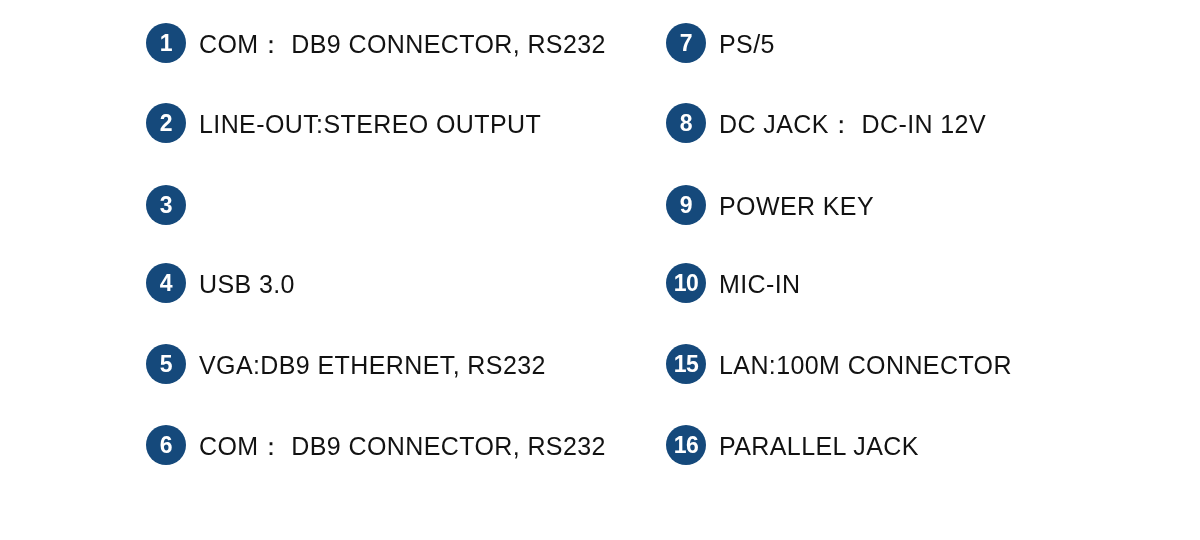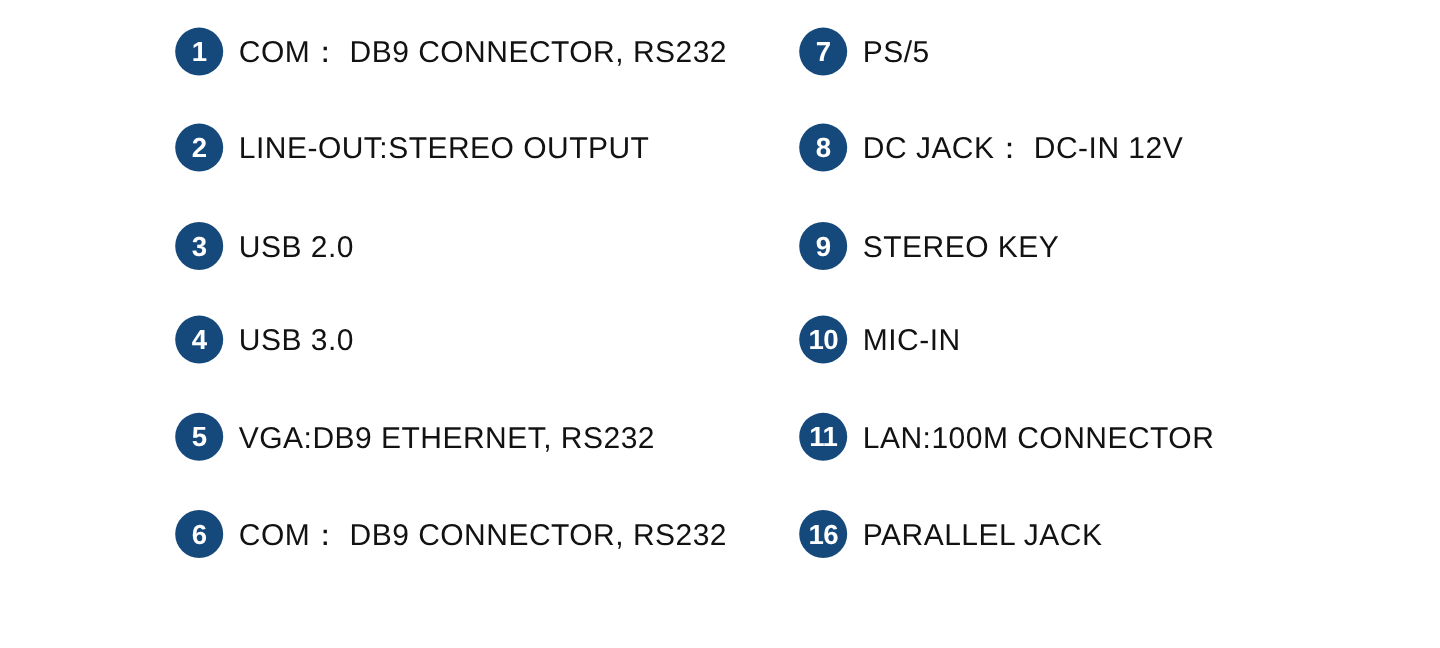--- a/index.html
+++ b/index.html
@@ -62,21 +62,20 @@
   <div class="row col-left r1">
     <span class="badge">1</span>
     <span class="label">COM： DB9 CONNECTOR, RS232</span>
   </div>
   <div class="row col-left r2">
     <span class="badge">2</span>
     <span class="label">LINE-OUT:STEREO OUTPUT</span>
   </div>
   <div class="row col-left r3">
     <span class="badge">3</span>
-    <span class="label">USB 2.0</span>
   </div>
   <div class="row col-left r4">
     <span class="badge">4</span>
     <span class="label">USB 3.0</span>
   </div>
   <div class="row col-left r5">
     <span class="badge">5</span>
     <span class="label">VGA:DB9 ETHERNET, RS232</span>
   </div>
   <div class="row col-left r6">
@@ -87,28 +86,28 @@
   <div class="row col-right r1">
     <span class="badge">7</span>
     <span class="label">PS/5</span>
   </div>
   <div class="row col-right r2">
     <span class="badge">8</span>
     <span class="label">DC JACK： DC-IN 12V</span>
   </div>
   <div class="row col-right r3">
     <span class="badge">9</span>
-    <span class="label">STEREO KEY</span>
+    <span class="label">POWER KEY</span>
   </div>
   <div class="row col-right r4">
     <span class="badge">10</span>
     <span class="label">MIC-IN</span>
   </div>
   <div class="row col-right r5">
-    <span class="badge">11</span>
+    <span class="badge">15</span>
     <span class="label">LAN:100M CONNECTOR</span>
   </div>
   <div class="row col-right r6">
     <span class="badge">16</span>
     <span class="label">PARALLEL JACK</span>
   </div>
 
 </div>
 
 </body></html>

